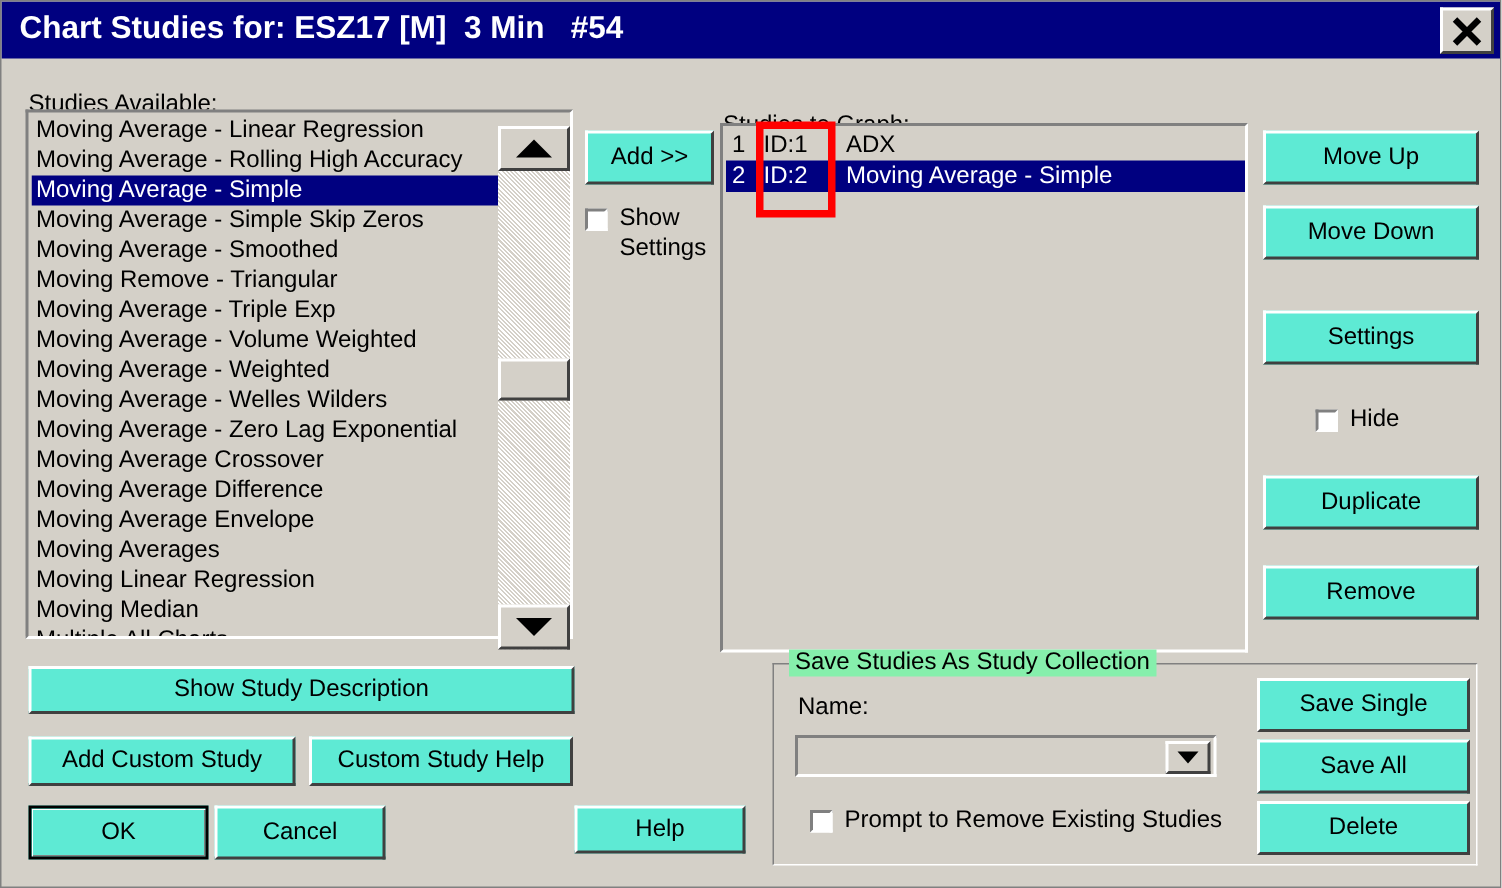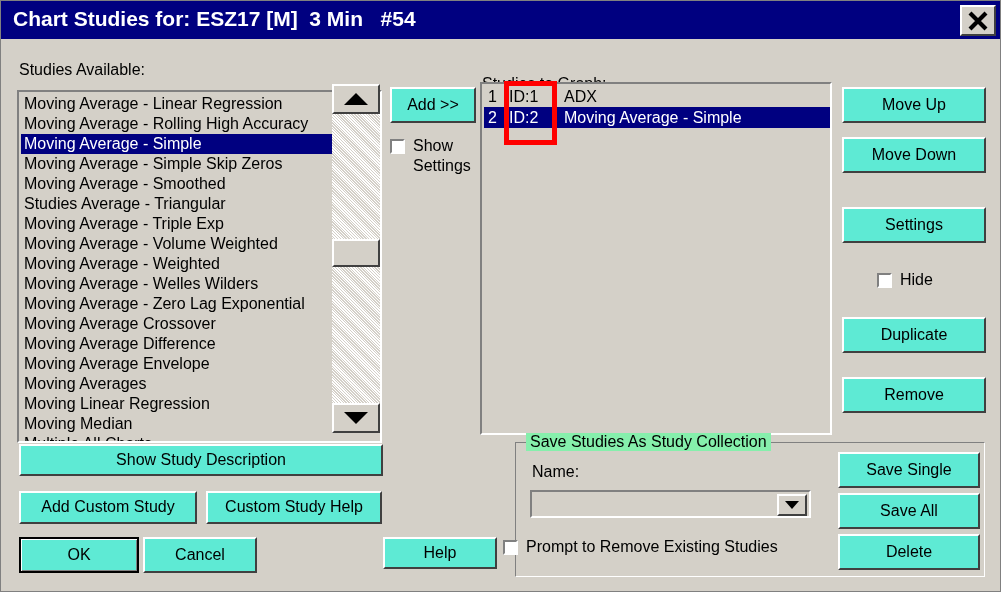--- a/index.html
+++ b/index.html
@@ -282,28 +282,28 @@
     <div id="title-text">Chart Studies for: ESZ17 [M]  3 Min   #54</div>
     <div id="close-button">
       <svg width="22" height="22" viewBox="0 0 22 22">
         <path d="M3 3 L19 19 M19 3 L3 19" stroke="#000000" stroke-width="4.2" stroke-linecap="butt"></path>
       </svg>
     </div>
   </div>
 
   <div class="label" style="left:18px; top:60px;">Studies Available:</div>
 
-  <div class="sunken listbox" style="left:16px; top:89px; width:365px; height:353px;">
+  <div class="sunken listbox" style="left:16px; top:72px; width:365px; height:353px;">
     <div class="list-inner" id="avail-list" style="width:312px; height:349px;">
         <div class="list-row">Moving Average - Linear Regression</div>
         <div class="list-row">Moving Average - Rolling High Accuracy</div>
         <div class="list-row sel">Moving Average - Simple</div>
         <div class="list-row">Moving Average - Simple Skip Zeros</div>
         <div class="list-row">Moving Average - Smoothed</div>
-        <div class="list-row">Studies Average - Triangular</div>
+        <div class="list-row">Moving Remove - Triangular</div>
         <div class="list-row">Moving Average - Triple Exp</div>
         <div class="list-row">Moving Average - Volume Weighted</div>
         <div class="list-row">Moving Average - Weighted</div>
         <div class="list-row">Moving Average - Welles Wilders</div>
         <div class="list-row">Moving Average - Zero Lag Exponential</div>
         <div class="list-row">Moving Average Crossover</div>
         <div class="list-row">Moving Average Difference</div>
         <div class="list-row">Moving Average Envelope</div>
         <div class="list-row">Moving Averages</div>
         <div class="list-row">Moving Linear Regression</div>
@@ -382,21 +382,21 @@
 
   <div id="combo-name" style="left:529px; top:489px; width:281px; height:28px;">
     <input id="combo-name-input" style="width: 245px; height: 22px;" type="text" placeholder="">
     <div id="combo-arrow">
       <svg width="16" height="10" viewBox="0 0 16 10">
         <polygon points="1,1 15,1 8,9" fill="#000000"></polygon>
       </svg>
     </div>
   </div>
 
-  <div class="cbwrap" style="left:502px; top:536px;">
+  <div class="cbwrap" style="left:539px; top:536px;">
     <div class="cbbox"></div>
     <div class="cblabel">Prompt to Remove Existing Studies</div>
   </div>
 
   <div class="btn" style="left:837px; top:451px; width:142px; height:36px;">Save Single</div>
   <div class="btn" style="left:837px; top:492px; width:142px; height:36px;">Save All</div>
   <div class="btn" style="left:837px; top:533px; width:142px; height:36px;">Delete</div>
 
 </div>
 

